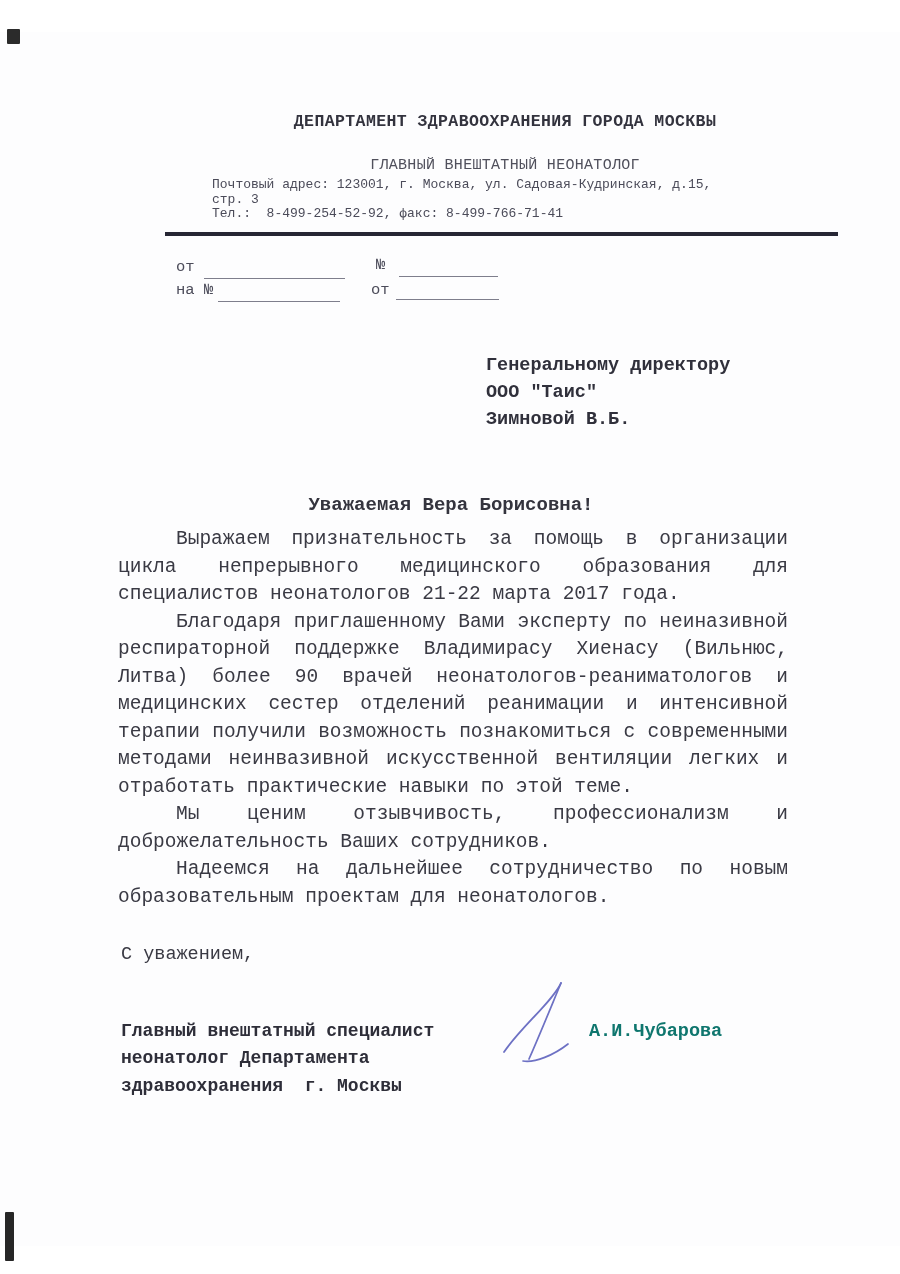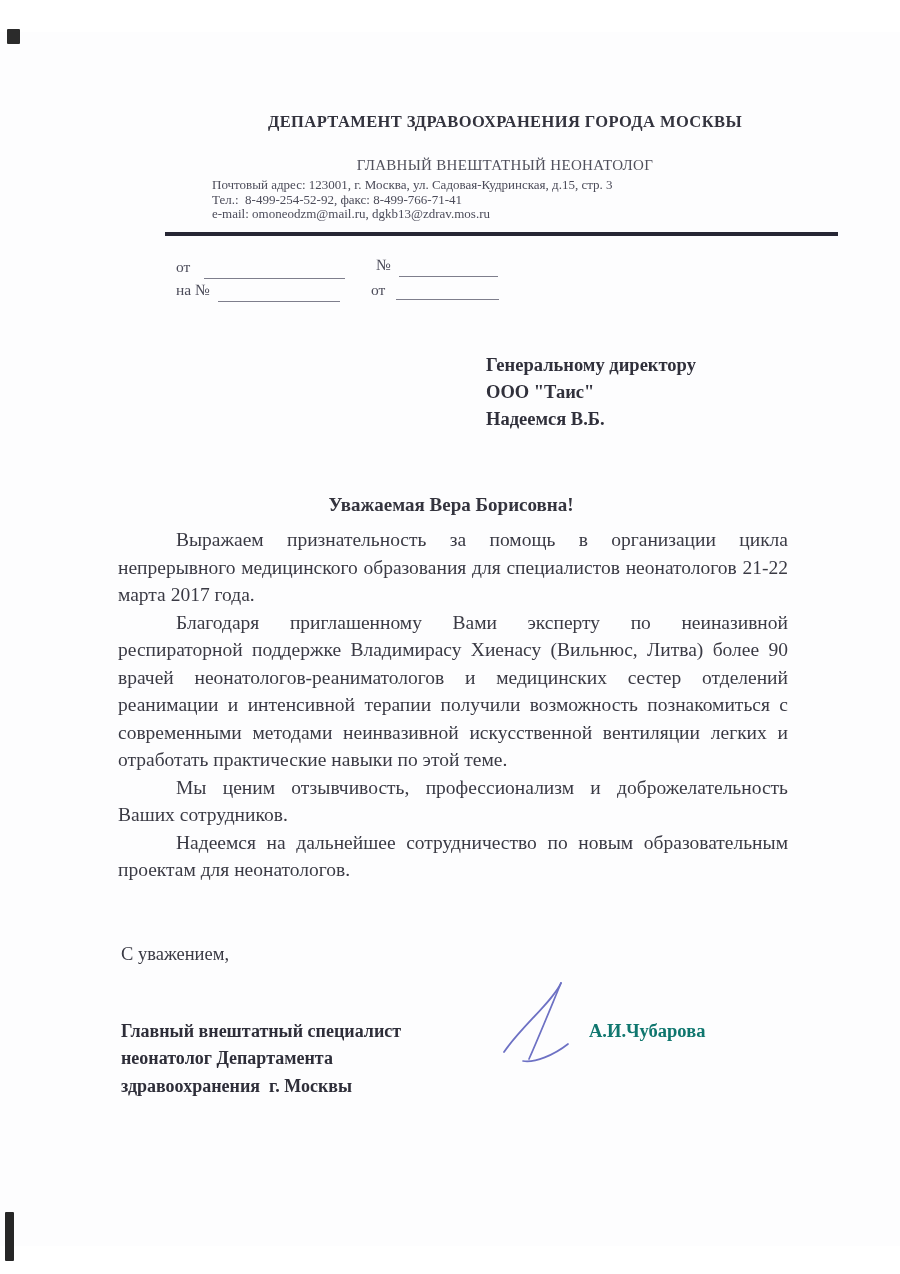--- a/index.html
+++ b/index.html
@@ -6,21 +6,21 @@
     margin: 0;
     padding: 0;
     background: #ffffff;
   }
   .page {
     position: relative;
     width: 900px;
     height: 1274px;
     background: #ffffff;
     overflow: hidden;
-    font-family: Liberation Serif, serif;
+    font-family: Liberation Mono, monospace;
   }
   .scan-area {
     position: absolute;
     left: 0; top: 32px;
     width: 900px; height: 1214px;
     background: #fdfdfe;
   }
   .abs { position: absolute; }
 
   
@@ -121,37 +121,36 @@
   <div class="scan-area abs"></div>
 
   <div class="artifact-top abs"></div>
   <div class="artifact-bottom abs"></div>
 
   <div class="dept-name abs">ДЕПАРТАМЕНТ ЗДРАВООХРАНЕНИЯ ГОРОДА МОСКВЫ</div>
   <div class="division-name abs">ГЛАВНЫЙ ВНЕШТАТНЫЙ НЕОНАТОЛОГ</div>
   <div class="address-block abs">
     <div>Почтовый адрес: 123001, г. Москва, ул. Садовая-Кудринская, д.15, стр. 3</div>
     <div>Тел.:  8-499-254-52-92, факс: 8-499-766-71-41</div>
-    <div>e-mail: omoneodzm@mail.ru, dgkb13@zdrav.mos.ru</div>
   </div>
   <div class="head-rule abs"></div>
 
   <div class="ref-label abs" style="left:176px; top:258px;">от</div>
   <div class="blank-line abs" style="left:204px; top:277px; width:141px;"></div>
   <div class="ref-label abs" style="left:376px; top:256px;">№</div>
   <div class="blank-line abs" style="left:399px; top:275px; width:99px;"></div>
   <div class="ref-label abs" style="left:176px; top:281px;">на №</div>
   <div class="blank-line abs" style="left:218px; top:300px; width:122px;"></div>
   <div class="ref-label abs" style="left:371px; top:281px;">от</div>
   <div class="blank-line abs" style="left:396px; top:298px; width:103px;"></div>
 
   <div class="recipient abs">
     <div>Генеральному директору</div>
     <div>ООО "Таис"</div>
-    <div>Надеемся В.Б.</div>
+    <div>Зимновой В.Б.</div>
   </div>
 
   <div class="salutation abs">Уважаемая Вера Борисовна!</div>
 
   <div class="letter-body abs">
     <p>Выражаем признательность за помощь в организации цикла непрерывного медицинского образования для специалистов неонатологов 21-22 марта 2017 года.</p>
     <p>Благодаря приглашенному Вами эксперту по неиназивной респираторной поддержке Владимирасу Хиенасу (Вильнюс, Литва) более 90 врачей неонатологов-реаниматологов и медицинских сестер отделений реанимации и интенсивной терапии получили возможность познакомиться с современными методами неинвазивной искусственной вентиляции легких и отработать практические навыки по этой теме.</p>
     <p>Мы ценим отзывчивость, профессионализм и доброжелательность Ваших сотрудников.</p>
     <p>Надеемся на дальнейшее сотрудничество по новым образовательным проектам для неонатологов.</p>
   </div>

